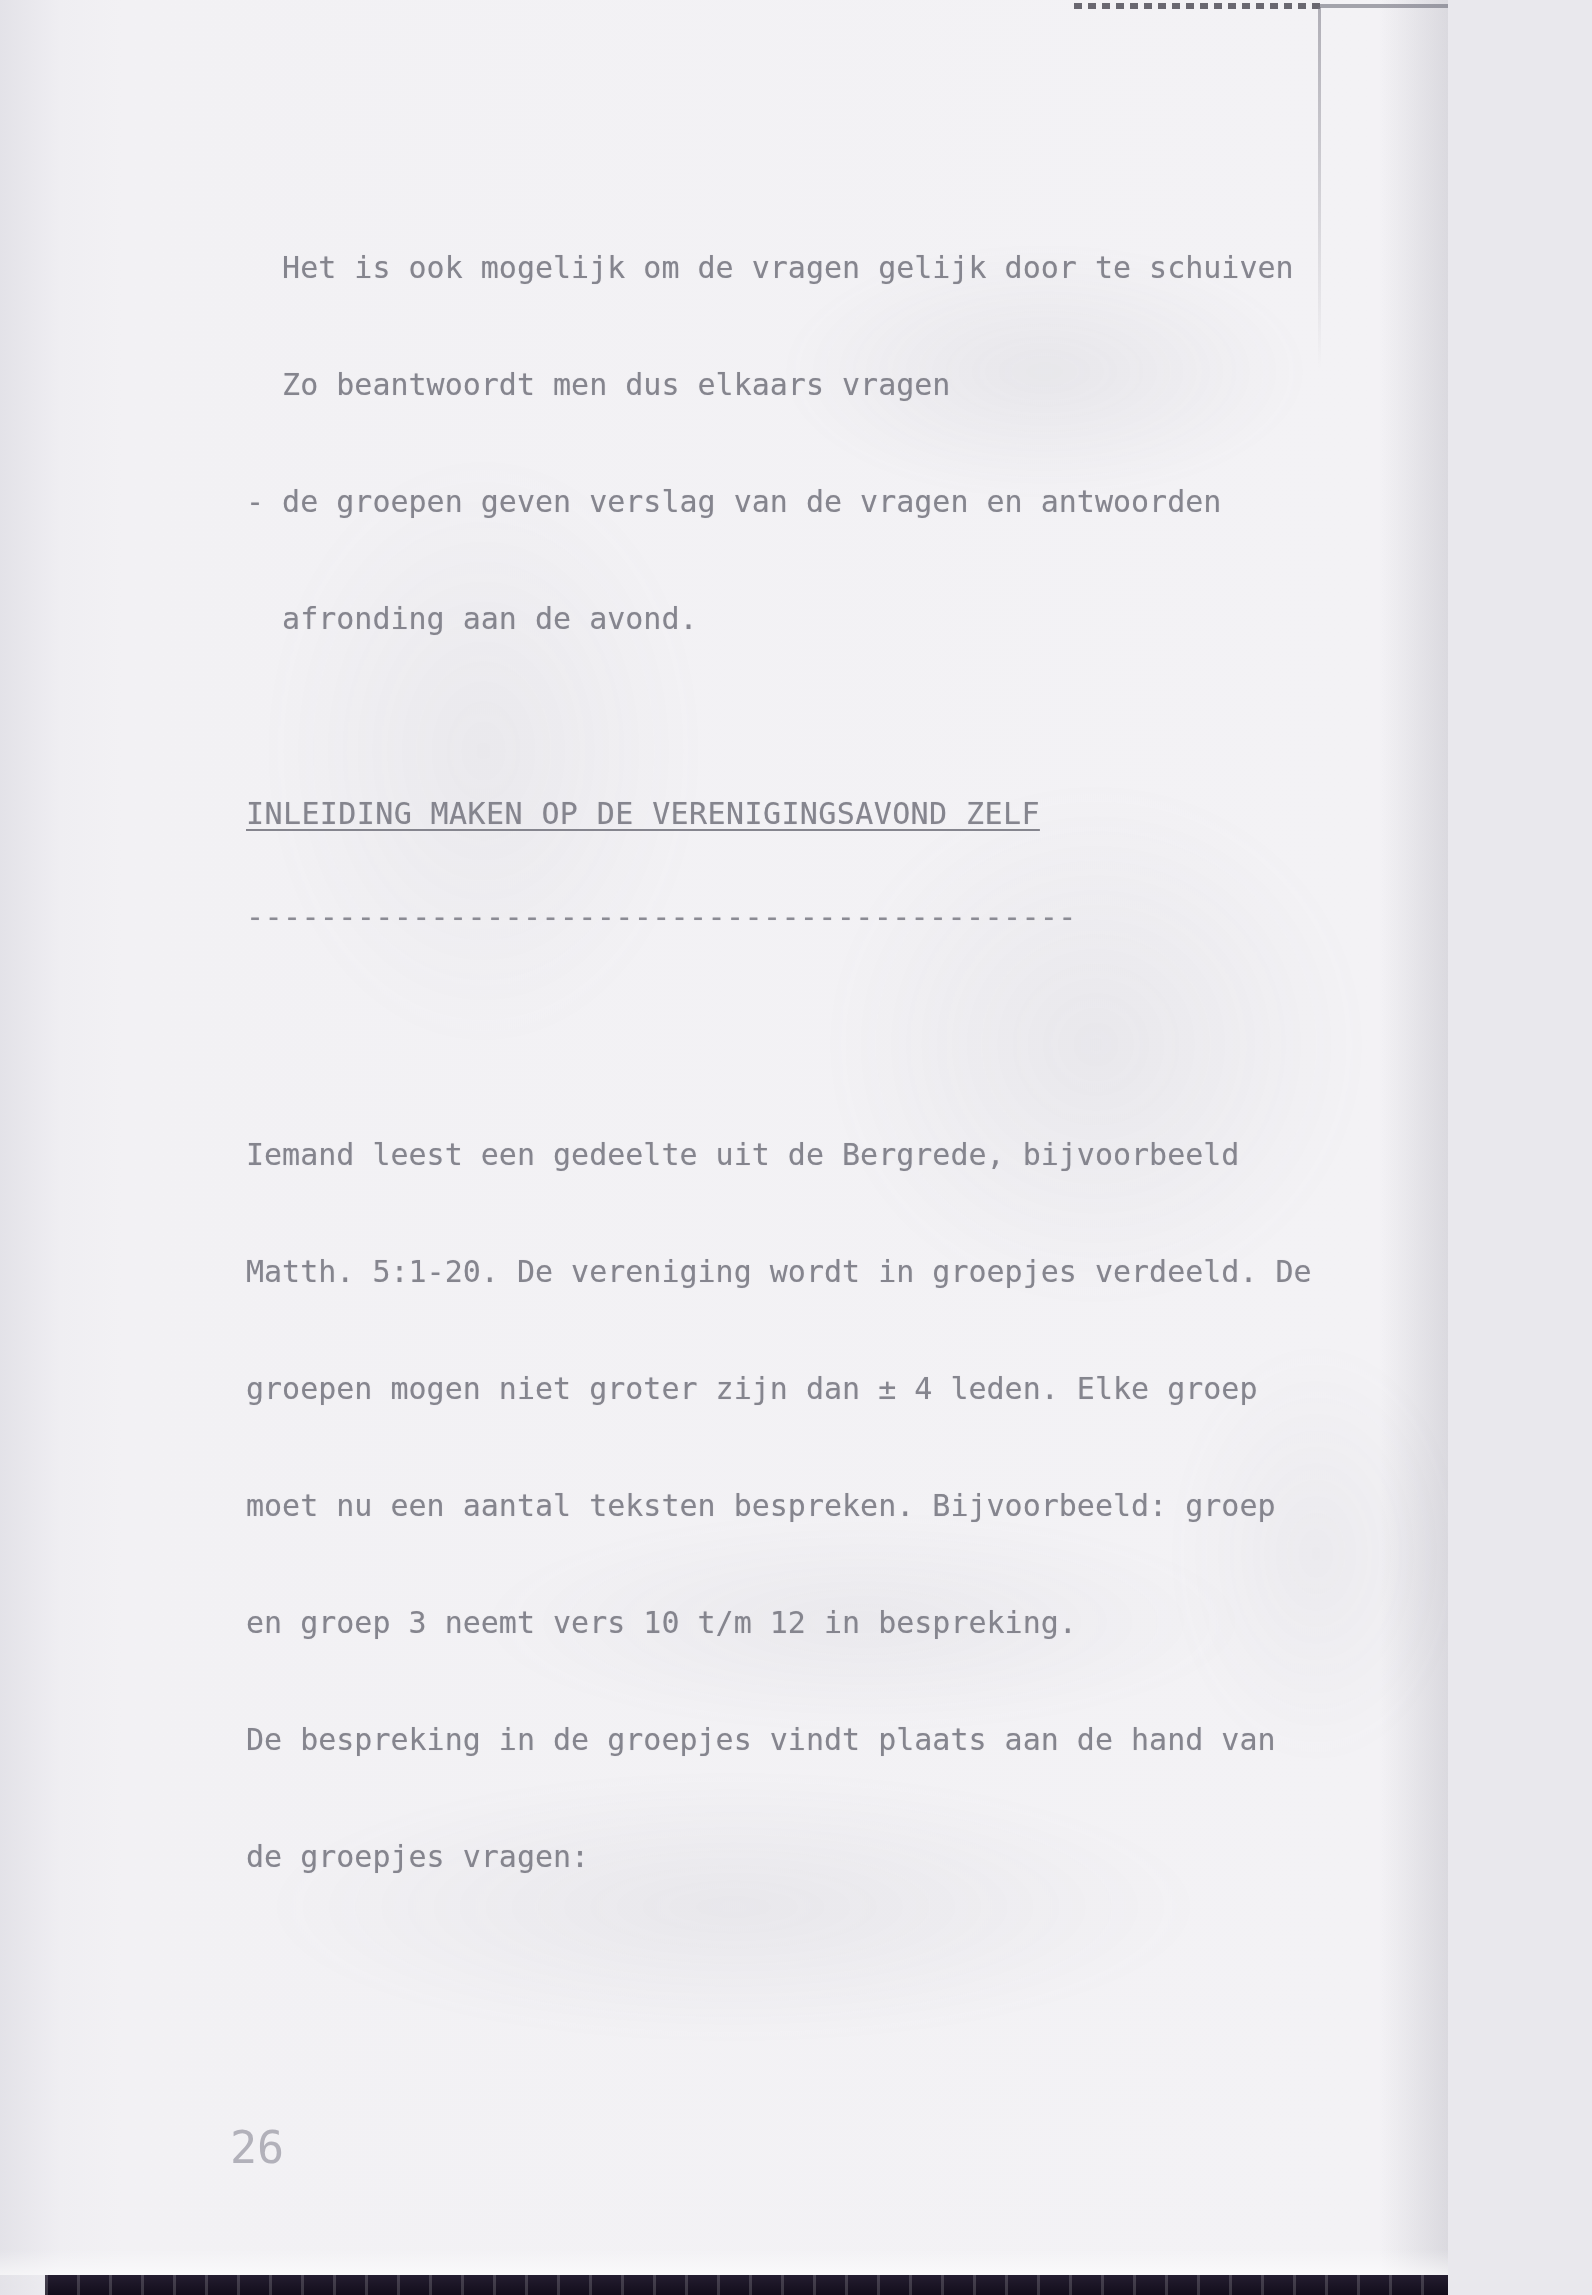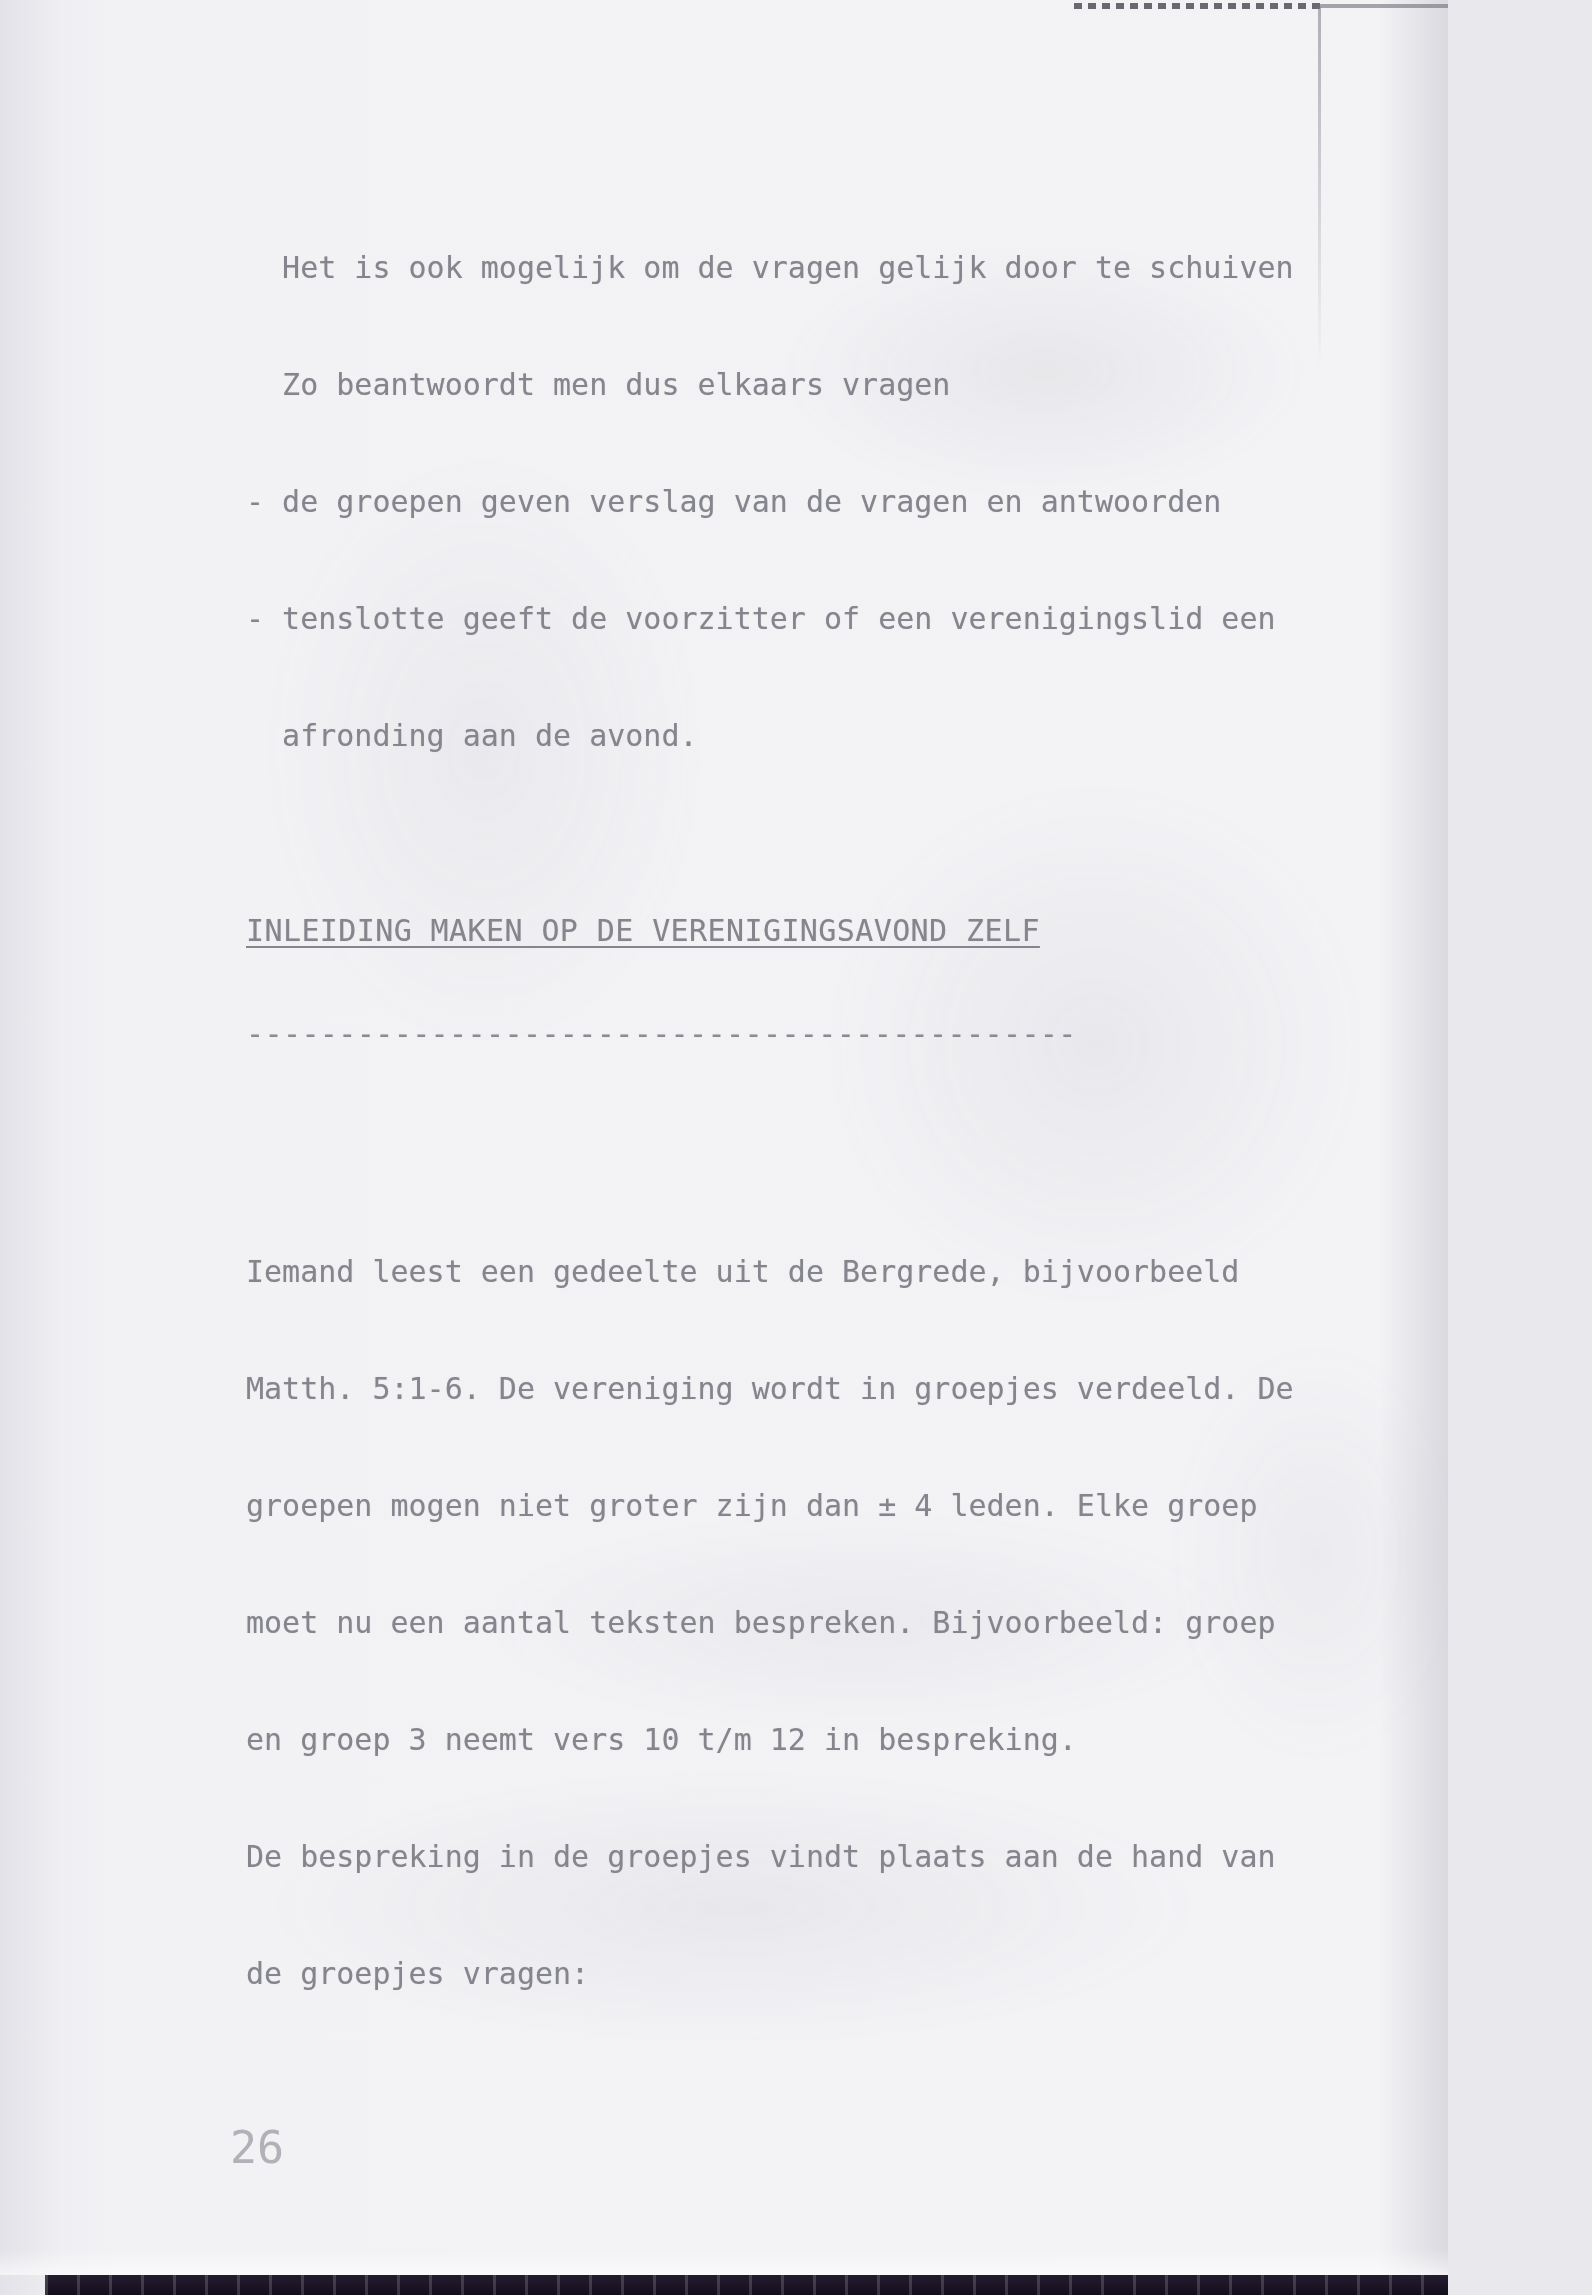--- a/index.html
+++ b/index.html
@@ -85,29 +85,28 @@
   <div class="smudge" style="left:259px;top:449px;width:449px;height:604px;background:radial-gradient(ellipse,rgba(110,110,128,.06),rgba(110,110,128,0) 70%);"></div>
   <div class="smudge" style="left:820px;top:777px;width:552px;height:535px;background:radial-gradient(ellipse,rgba(110,110,128,.07),rgba(110,110,128,0) 70%);"></div>
   <div class="smudge" style="left:475px;top:1510px;width:777px;height:224px;background:radial-gradient(ellipse,rgba(110,110,128,.06),rgba(110,110,128,0) 70%);"></div>
   <div class="smudge" style="left:259px;top:1769px;width:949px;height:276px;background:radial-gradient(ellipse,rgba(110,110,128,.07),rgba(110,110,128,0) 70%);"></div>
   <div class="smudge" style="left:1165px;top:1338px;width:302px;height:431px;background:radial-gradient(ellipse,rgba(110,110,128,.05),rgba(110,110,128,0) 70%);"></div>
 
   <div class="text-col">
     <div class="ln">  Het is ook mogelijk om de vragen gelijk door te schuiven</div>
     <div class="ln">  Zo beantwoordt men dus elkaars vragen</div>
     <div class="ln">- de groepen geven verslag van de vragen en antwoorden</div>
-    <div class="ln">- tenslotte geeft de voorzitter of een verenigingslid een</div>
     <div class="ln">  afronding aan de avond.</div>
 
     <div class="heading">INLEIDING MAKEN OP DE VERENIGINGSAVOND ZELF</div>
     <div class="heading-dashes">---------------------------------------------</div>
 
     <div class="body-block">
       <div class="ln">Iemand leest een gedeelte uit de Bergrede, bijvoorbeeld</div>
-      <div class="ln">Matth. 5:1-6. De vereniging wordt in groepjes verdeeld. De</div>
+      <div class="ln">Matth. 5:1-20. De vereniging wordt in groepjes verdeeld. De</div>
       <div class="ln">groepen mogen niet groter zijn dan ± 4 leden. Elke groep</div>
       <div class="ln">moet nu een aantal teksten bespreken. Bijvoorbeeld: groep</div>
       <div class="ln">en groep 3 neemt vers 10 t/m 12 in bespreking.</div>
       <div class="ln">De bespreking in de groepjes vindt plaats aan de hand van</div>
       <div class="ln">de groepjes vragen:</div>
       
       
       
       
       

